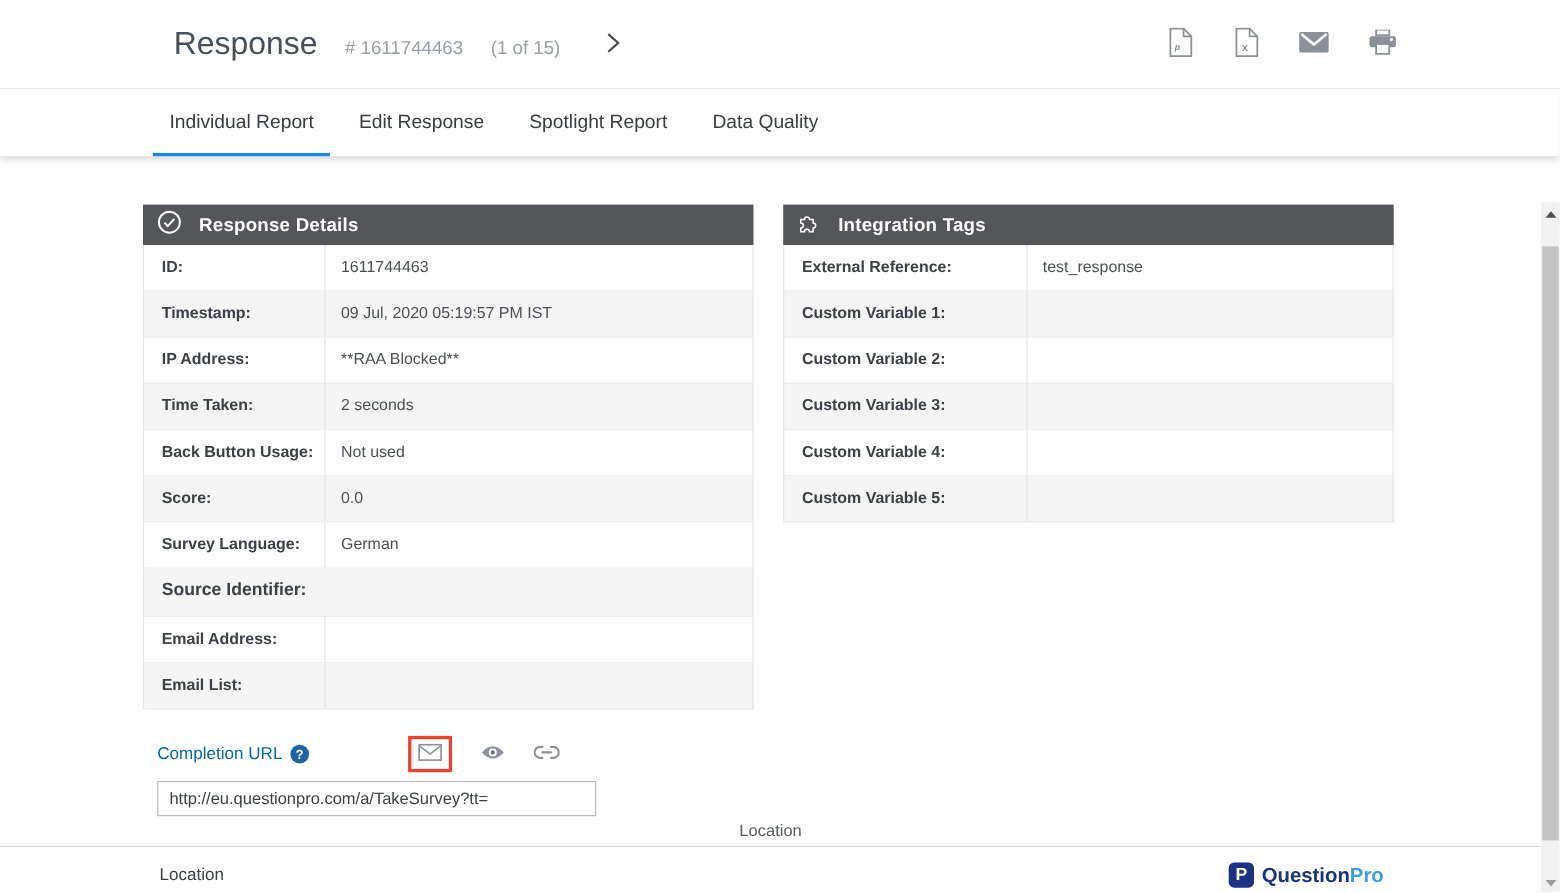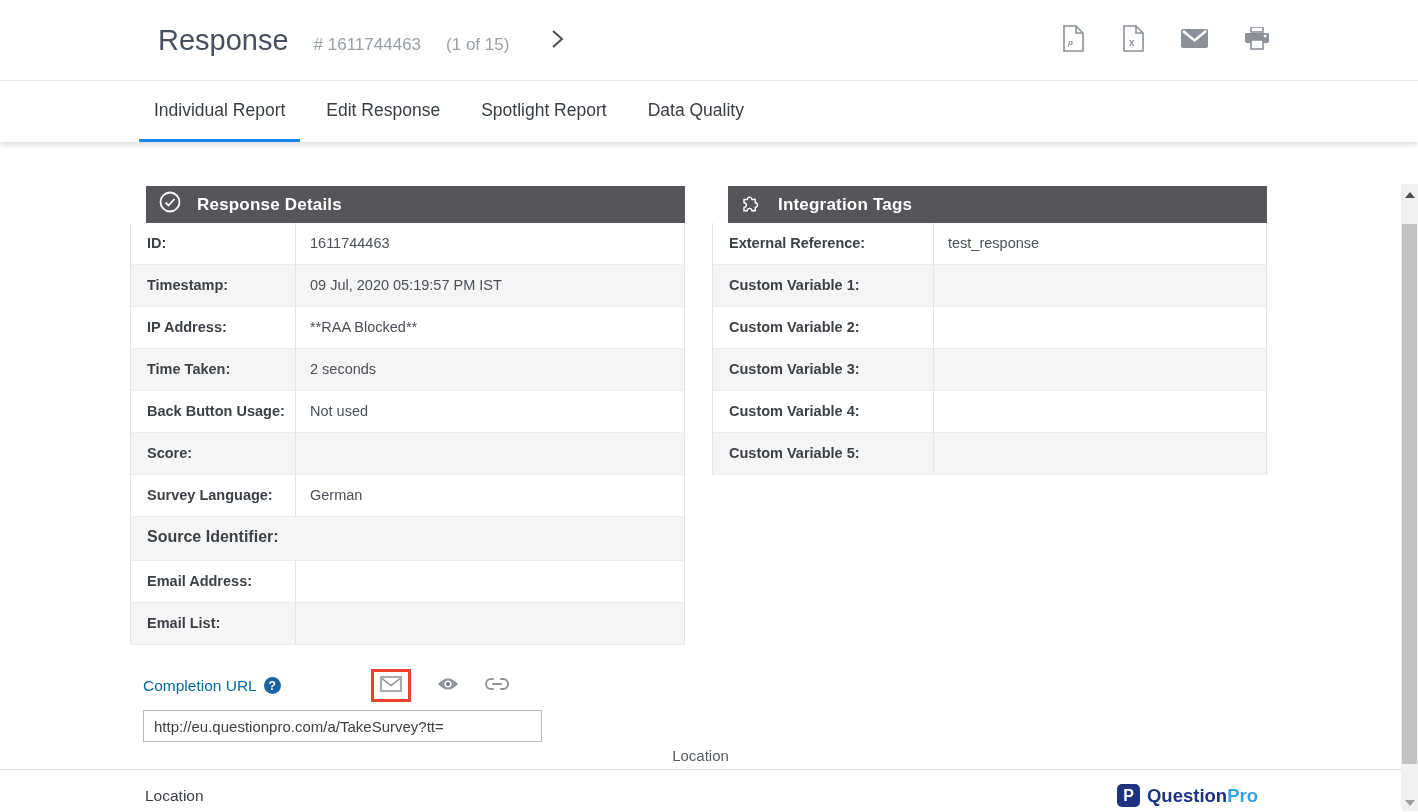--- a/index.html
+++ b/index.html
@@ -20,21 +20,21 @@
              position:relative; z-index:2; box-shadow:0 3px 5px rgba(0,0,0,0.13); }
   .tab { display:flex; align-items:center; padding:0 15px; margin-right:11px; font-size:17.5px; color:#383d44;
          border-bottom:3px solid transparent; cursor:pointer; white-space:nowrap; }
   .tab.active { border-bottom-color:#1B87E6; }
 
   
   .content { position:relative; height:669px; background:#fff; }
   .tables { display:flex; gap:27px; padding:44px 0 0 130px; align-items:flex-start; }
   .panel { width:555px; }
   .panel-header { height:37px; background:#54565a; color:#fff; display:flex; align-items:center;
-                  padding-left:12px; gap:15px; font-size:17px; font-weight:700; letter-spacing:0.2px;margin-left:16px; }
+                  padding-left:12px; gap:15px; font-size:17px; font-weight:700; letter-spacing:0.2px; }
   .trow { display:flex; align-items:stretch; min-height:42px; background:#fff;
           border-bottom:1px solid #ececec; border-left:1px solid #e3e3e3; border-right:1px solid #e3e3e3; }
   .rows > .trow:nth-child(even) { background:#f5f5f5; }
   .tlabel { width:165px; padding:12px 8px 12px 16px; font-weight:700; font-size:14.5px; color:#3c4148;
             border-right:1px solid #e3e3e3; }
   .panel-right .tlabel { width:221px; }
   .tvalue { flex:1; padding:12px 10px 12px 14px; font-size:14.5px; color:#4b5058; }
   .trow.section { min-height:44px; }
   .trow.section .tlabel { width:100%; border-right:none; font-size:16px; padding-top:11px; }
 
@@ -167,20 +167,21 @@
         <div class="trow">
           <div class="tlabel">Time Taken:</div>
           <div class="tvalue">2 seconds</div>
         </div>
         <div class="trow">
           <div class="tlabel">Back Button Usage:</div>
           <div class="tvalue">Not used</div>
         </div>
         <div class="trow">
           <div class="tlabel">Score:</div>
+          <div class="tvalue">0.0</div>
         </div>
         <div class="trow">
           <div class="tlabel">Survey Language:</div>
           <div class="tvalue">German</div>
         </div>
         <div class="trow section">
           <div class="tlabel">Source Identifier:</div>
         </div>
         <div class="trow">
           <div class="tlabel">Email Address:</div>

